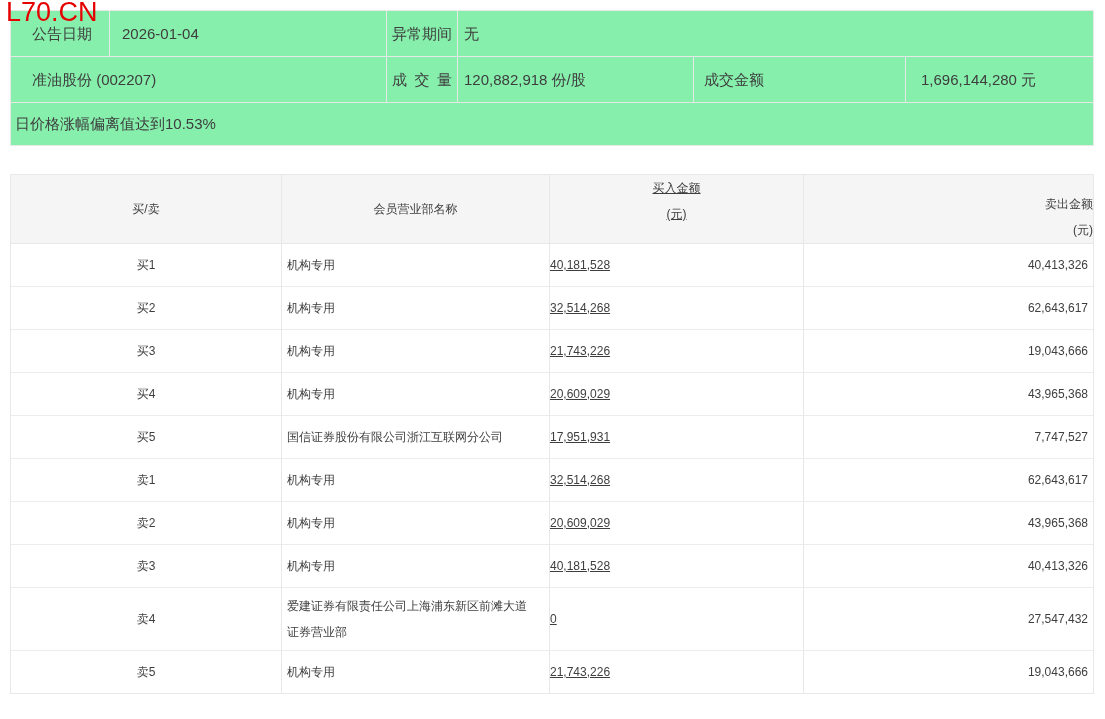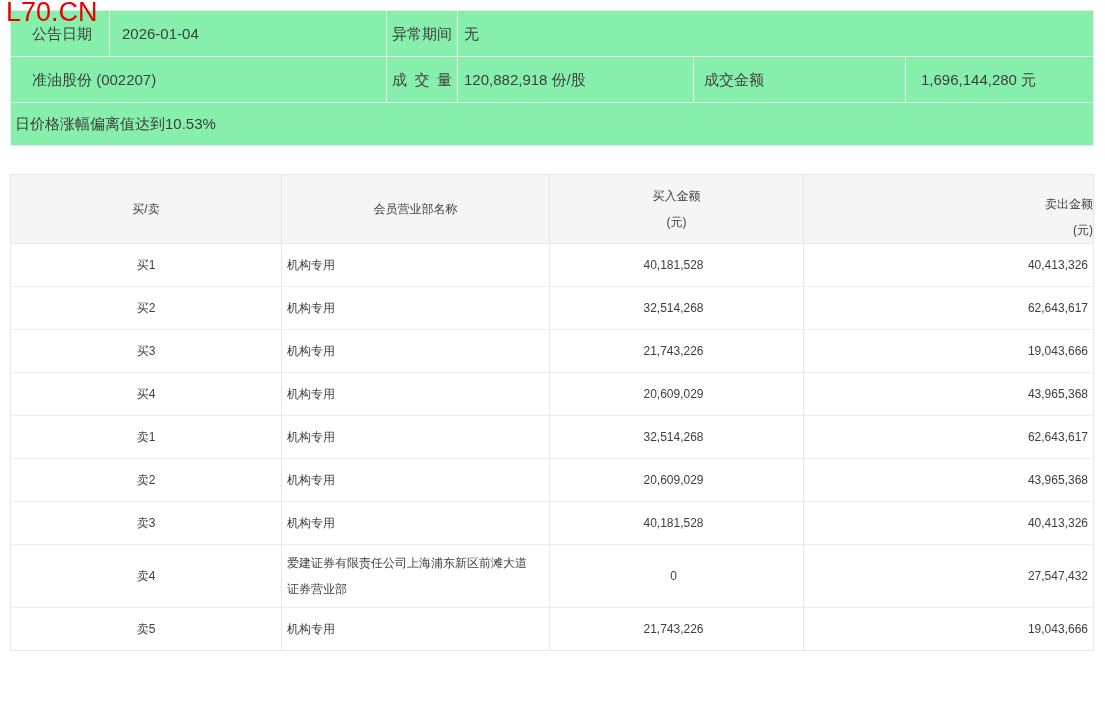--- a/index.html
+++ b/index.html
@@ -30,21 +30,21 @@
   .lhb{position:absolute;left:10px;top:174px;width:1084px;box-sizing:border-box;
        border:1px solid #e8e8e8;font-size:12px;background:#fff;}
   .lhb-head{display:flex;background:#f5f5f5;border-bottom:1px solid #e8e8e8;min-height:68px;}
   .hcell{box-sizing:border-box;display:flex;flex-direction:column;justify-content:center;
          align-items:center;line-height:26px;text-align:center;}
   .trow{display:flex;border-bottom:1px solid #ececec;}
   .trow:last-child{border-bottom:none;}
   .tcell{box-sizing:border-box;display:flex;align-items:center;min-height:42px;}
   .col-side{width:271px;justify-content:center;}
   .col-name{width:268px;padding:5px 20px 5px 5px;line-height:26px;}
-  .col-buy{width:254px;justify-content:center;padding-right:6px;}
+  .col-buy{width:254px;justify-content:flex-start;padding-right:6px;text-decoration:underline;}
   .col-sell{flex:1;justify-content:flex-end;padding-right:5px;}
 </style>
 </head>
 <body>
 
 <div class="page">
 
   <div class="wm">L70.CN</div>
 
   <div class="info">
@@ -96,20 +96,26 @@
       <div class="tcell col-buy br">21,743,226</div>
       <div class="tcell col-sell">19,043,666</div>
     </div>
     <div class="trow">
       <div class="tcell col-side br">买4</div>
       <div class="tcell col-name br">机构专用</div>
       <div class="tcell col-buy br">20,609,029</div>
       <div class="tcell col-sell">43,965,368</div>
     </div>
     <div class="trow">
+      <div class="tcell col-side br">买5</div>
+      <div class="tcell col-name br">国信证券股份有限公司浙江互联网分公司</div>
+      <div class="tcell col-buy br">17,951,931</div>
+      <div class="tcell col-sell">7,747,527</div>
+    </div>
+    <div class="trow">
       <div class="tcell col-side br">卖1</div>
       <div class="tcell col-name br">机构专用</div>
       <div class="tcell col-buy br">32,514,268</div>
       <div class="tcell col-sell">62,643,617</div>
     </div>
     <div class="trow">
       <div class="tcell col-side br">卖2</div>
       <div class="tcell col-name br">机构专用</div>
       <div class="tcell col-buy br">20,609,029</div>
       <div class="tcell col-sell">43,965,368</div>

